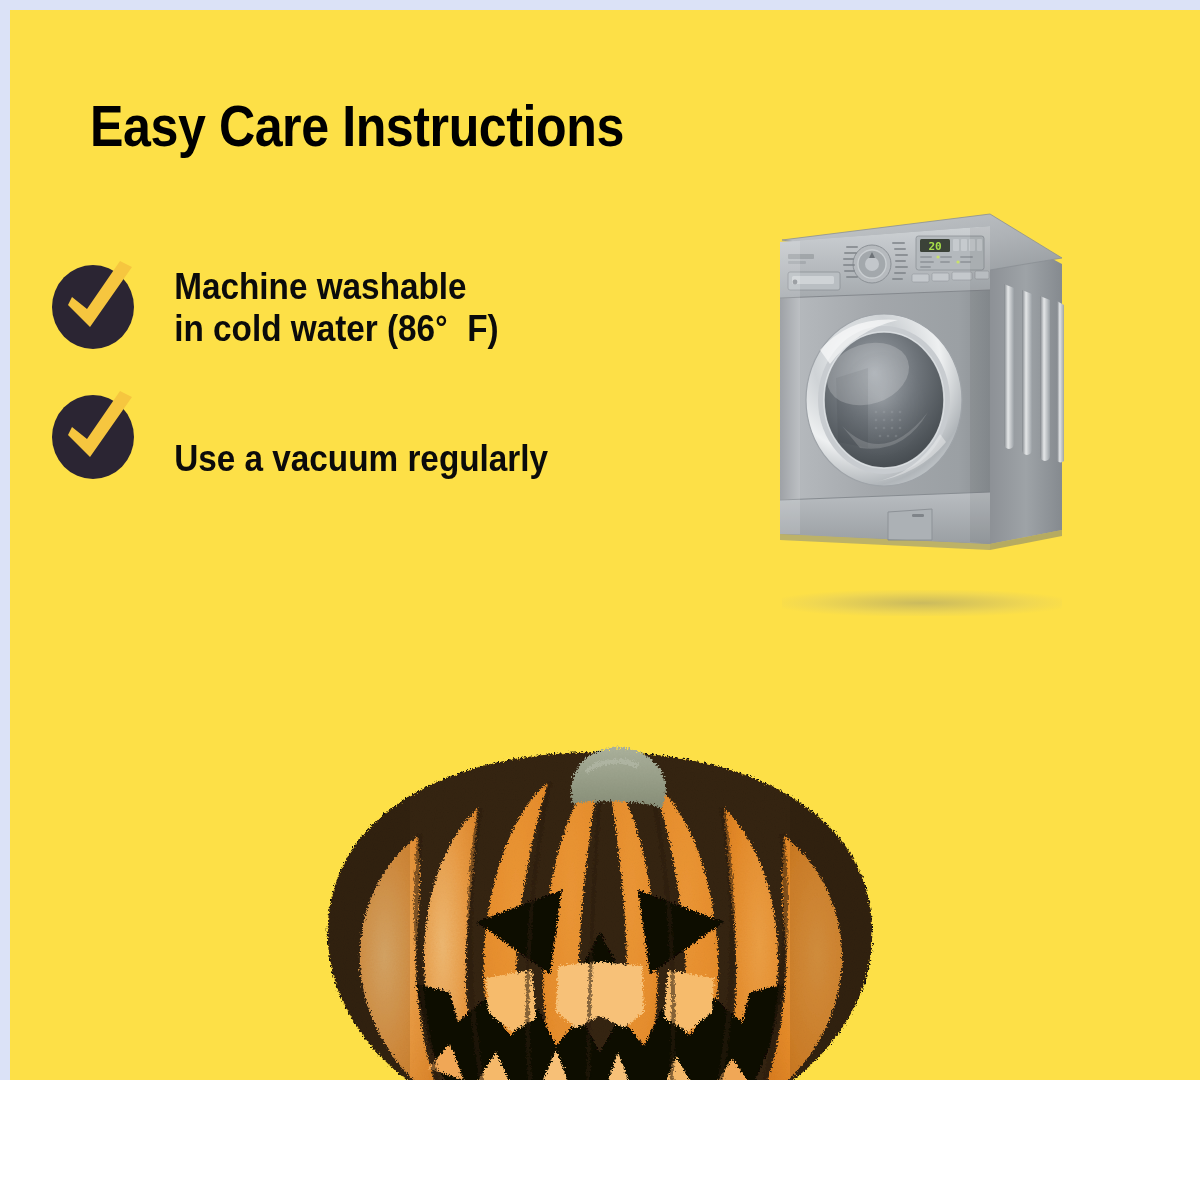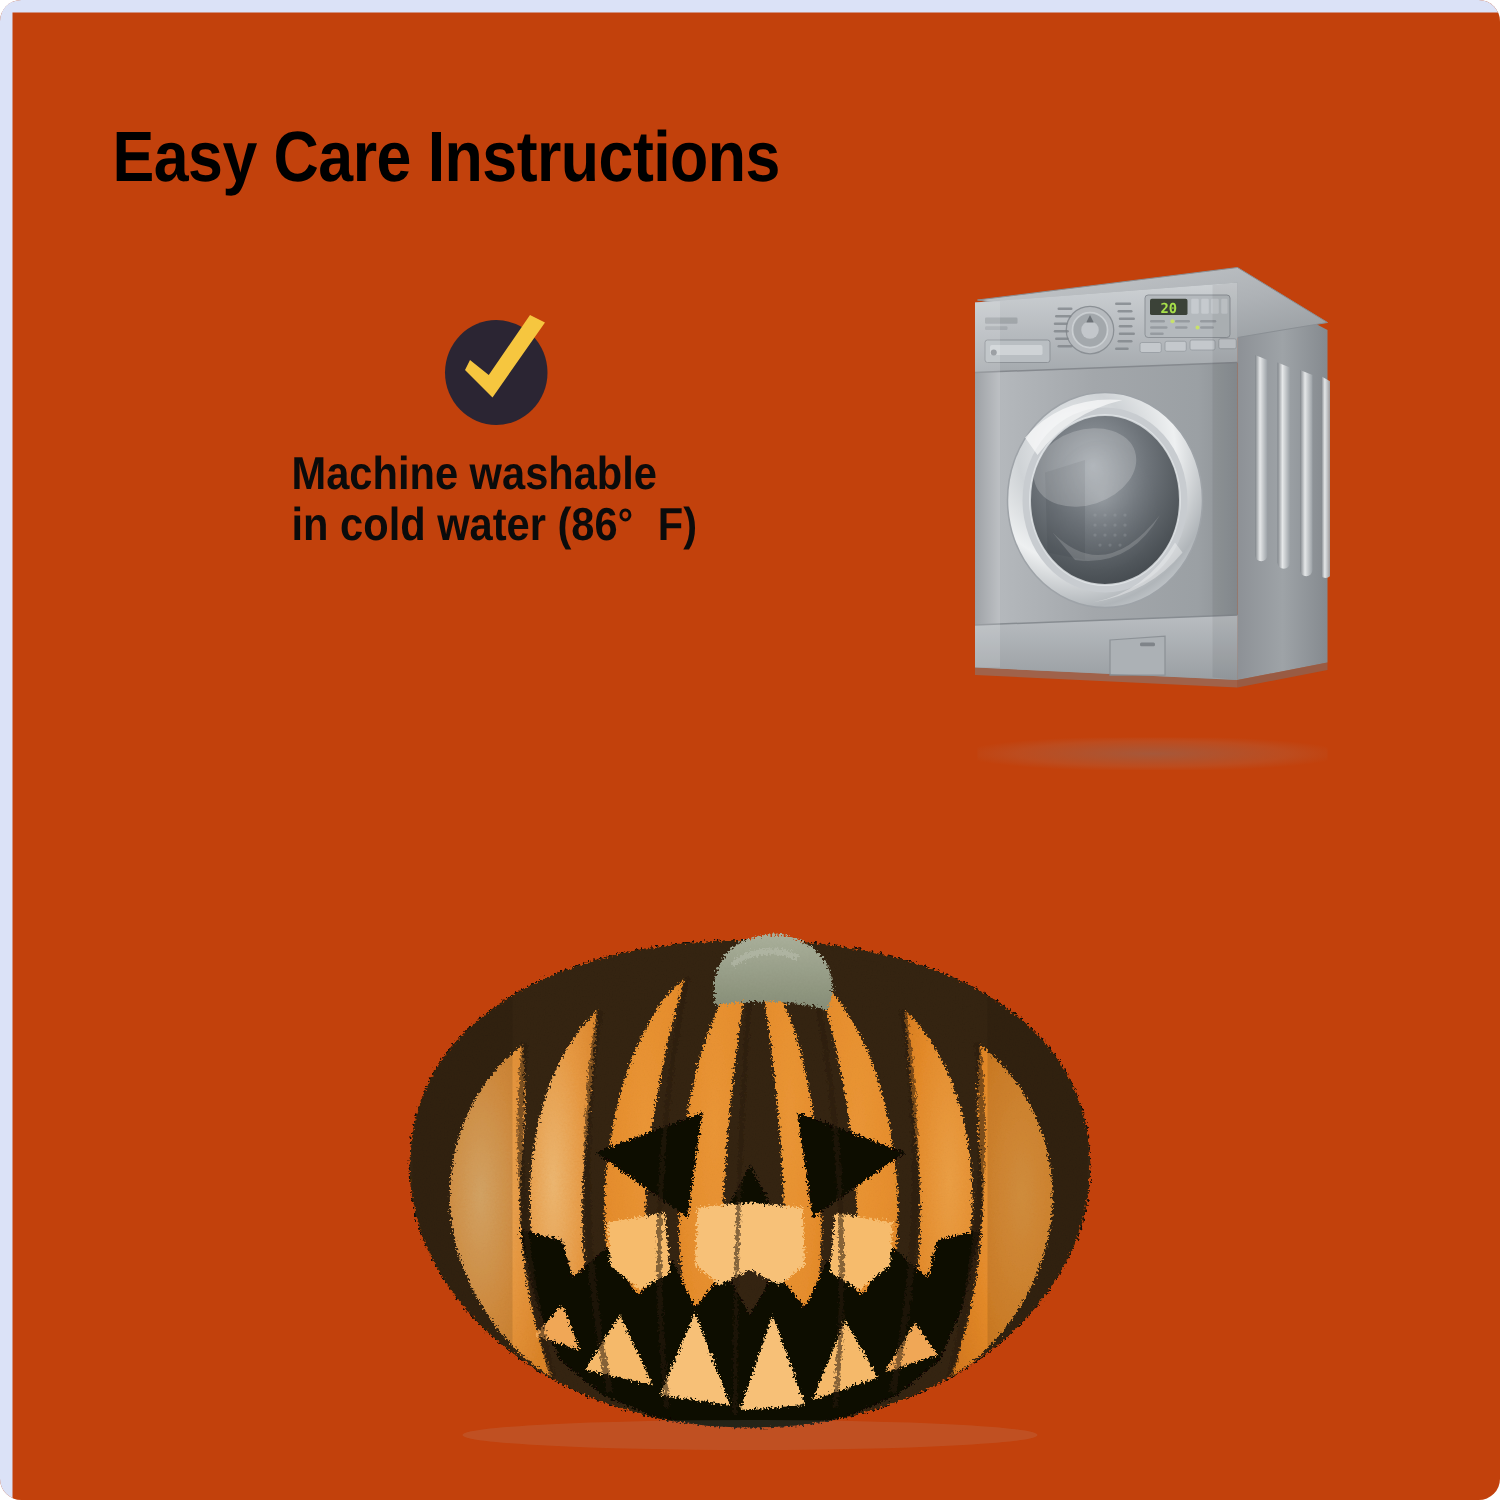--- a/index.html
+++ b/index.html
@@ -7,24 +7,23 @@
     padding: 0;
     width: 1200px;
     height: 1200px;
     background: #ffffff;
     font-family: "Liberation Sans", sans-serif;
   }
 
   #page {
     position: relative;
     width: 1200px;
-    height: 1200px;
-    background: #c2410c;
+    height: 1080px;
+    background: #fde047;
     overflow: hidden;
-    border-radius: 17px;
   }
 
   
   .edge-top {
     position: absolute;
     left: 0; top: 0;
     width: 1200px; height: 10px;
     background: #dbe2f7;
   }
   .edge-left {
@@ -53,24 +52,23 @@
   
   .care-list {
     position: absolute;
     left: 48px;
     top: 248px;
     width: 700px;
   }
   .care-item {
     position: relative;
     display: flex;
-    align-items: center;
+    align-items: flex-end;
     margin-bottom: 38px;
     min-height: 92px;
-    flex-direction: column;
   }
   .check-badge {
     position: relative;
     width: 92px;
     height: 92px;
     flex: 0 0 92px;
   }
   .check-badge .disc {
     position: absolute;
     left: 4px;
@@ -146,20 +144,29 @@
       <div class="check-badge">
         <div class="disc"></div>
         <svg viewBox="0 0 92 92">
           <path d="M20 48 L24 40 L39 52 L72 4 L84 10 L42 70 Z" fill="#f6c63f"></path>
         </svg>
       </div>
       <div class="care-text"><span>Machine washable</span><br><span>in cold water (86</span><span class="deg">°</span><span class="gap"></span><span>F)</span></div>
     </div>
 
 
+    <div class="care-item single">
+      <div class="check-badge">
+        <div class="disc"></div>
+        <svg viewBox="0 0 92 92">
+          <path d="M20 48 L24 40 L39 52 L72 4 L84 10 L42 70 Z" fill="#f6c63f"></path>
+        </svg>
+      </div>
+      <div class="care-text">Use a vacuum regularly</div>
+    </div>
 
   </div>
 
   <div class="washer-wrap">
     <div class="washer-shadow"></div>
     <svg width="300" height="420" viewBox="0 0 300 420">
       <defs>
         <linearGradient id="frontG" x1="0" y1="0" x2="1" y2="0">
           <stop offset="0" stop-color="#8f9398"></stop>
           <stop offset="0.10" stop-color="#b4b8bc"></stop>

